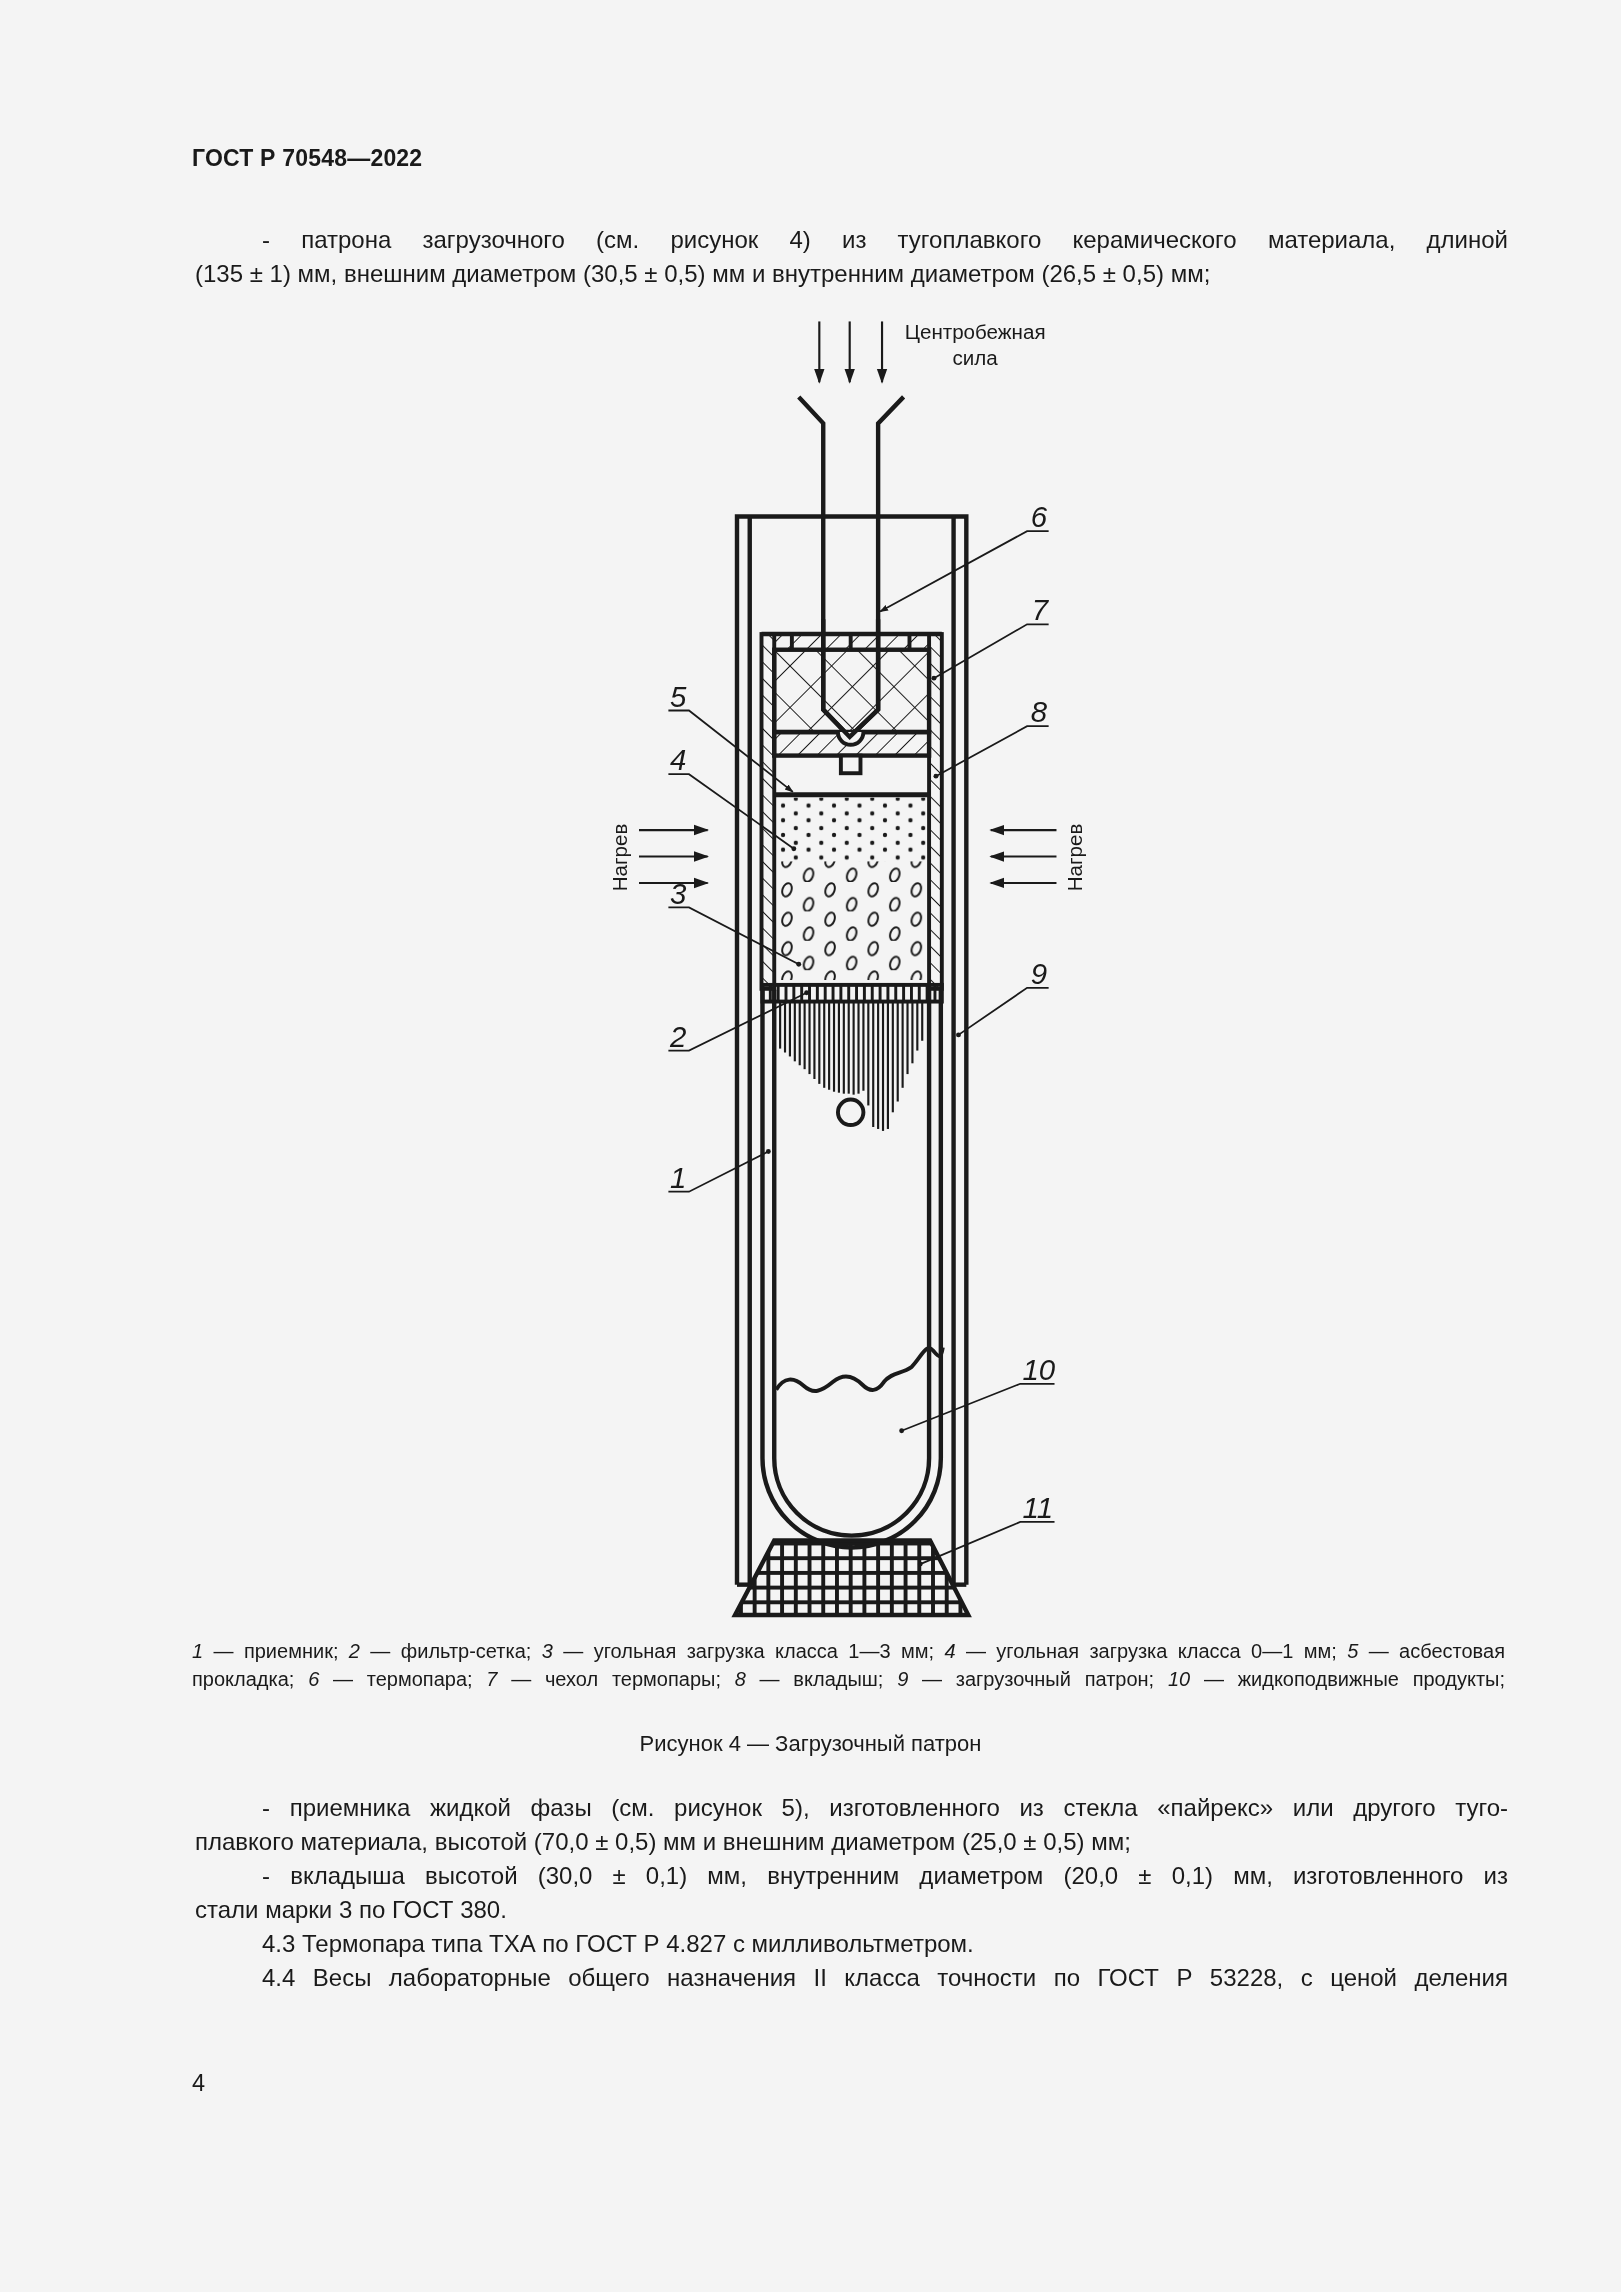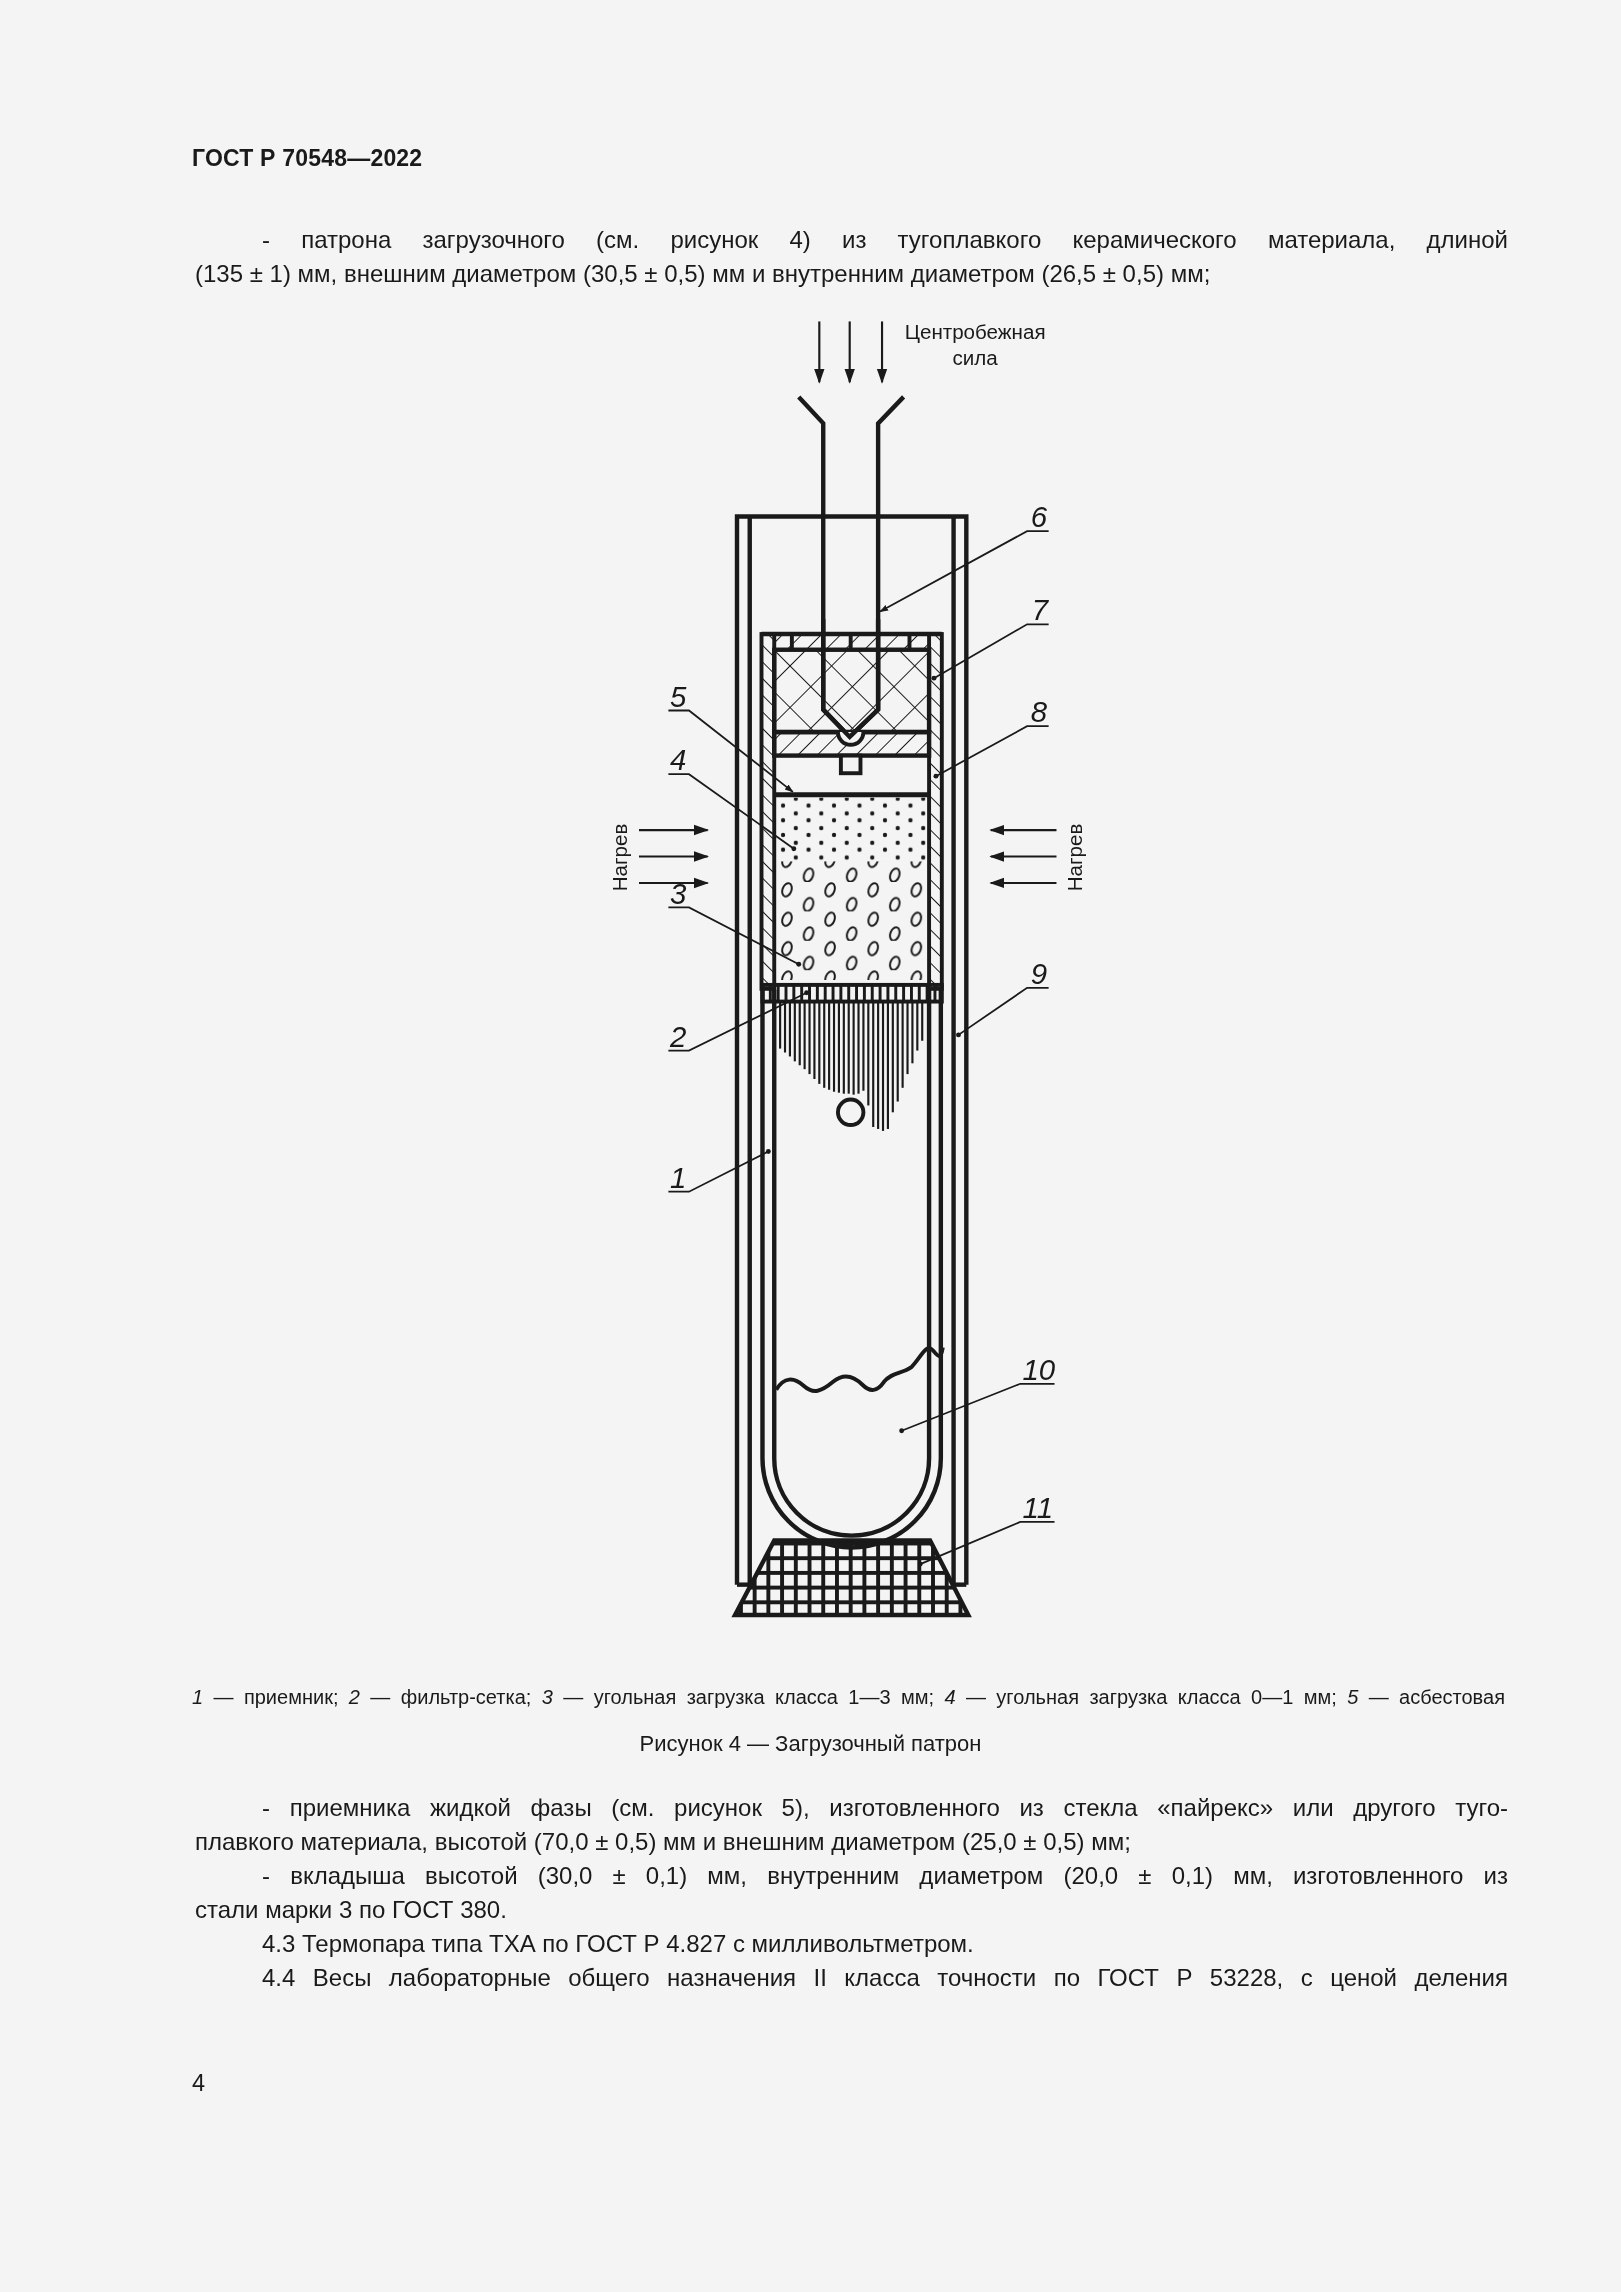--- a/index.html
+++ b/index.html
@@ -21,21 +21,21 @@
     text-align: justify;
   }
   .para .line { display: block; text-align: justify; text-align-last: justify; white-space: nowrap; }
   .para .line.last { text-align-last: left; }
   .indent { padding-left: 67px; }
   .figure { position: absolute; left: 0; top: 0; width: 1621px; height: 1666px; }
   .legend {
     position: absolute; left: 192px; top: 1637px; width: 1313px;
     font-size: 20px; line-height: 28px; text-align: justify;
   }
-  .legend .l { display: block; text-align-last: justify; white-space: nowrap; margin-top: 46px; }
+  .legend .l { display: block; text-align-last: justify; white-space: nowrap; }
   .legend .c { display: block; text-align: center; }
   .legend i { font-style: italic; }
   .caption {
     position: absolute; left: 0; width: 1621px; top: 1731px;
     text-align: center; font-size: 22px;
   }
   .pageno { position: absolute; left: 192px; top: 2070px; font-size: 23.5px; }
   svg text { font-family: "Liberation Sans", "DejaVu Sans", sans-serif; fill: #1a1a1a; }
 </style>
 </head>
@@ -257,20 +257,28 @@
 </svg>
 
 <div class="legend">
   <span class="l">
     <i>1</i><span> — приемник; </span>
     <i>2</i><span> — фильтр-сетка; </span>
     <i>3</i><span> — угольная загрузка класса 1—3 мм; </span>
     <i>4</i><span> — угольная загрузка класса 0—1 мм; </span>
     <i>5</i><span> — асбестовая</span>
   </span>
+  <span class="l">
+    <span>прокладка; </span>
+    <i>6</i><span> — термопара; </span>
+    <i>7</i><span> — чехол термопары; </span>
+    <i>8</i><span> — вкладыш; </span>
+    <i>9</i><span> — загрузочный патрон; </span>
+    <i>10</i><span> — жидкоподвижные продукты;</span>
+  </span>
 </div>
 
 <div class="caption">Рисунок 4 — Загрузочный патрон</div>
 
 <div class="para" style="top:1791px;">
   <span class="line indent">- приемника жидкой фазы (см. рисунок 5), изготовленного из стекла «пайрекс» или другого туго-</span>
   <span class="line last">плавкого материала, высотой (70,0 ± 0,5) мм и внешним диаметром (25,0 ± 0,5) мм;</span>
   <span class="line indent">- вкладыша высотой (30,0 ± 0,1) мм, внутренним диаметром (20,0 ± 0,1) мм, изготовленного из</span>
   <span class="line last">стали марки 3 по ГОСТ 380.</span>
   <span class="line indent last">4.3  Термопара типа ТХА по ГОСТ Р 4.827 с милливольтметром.</span>

